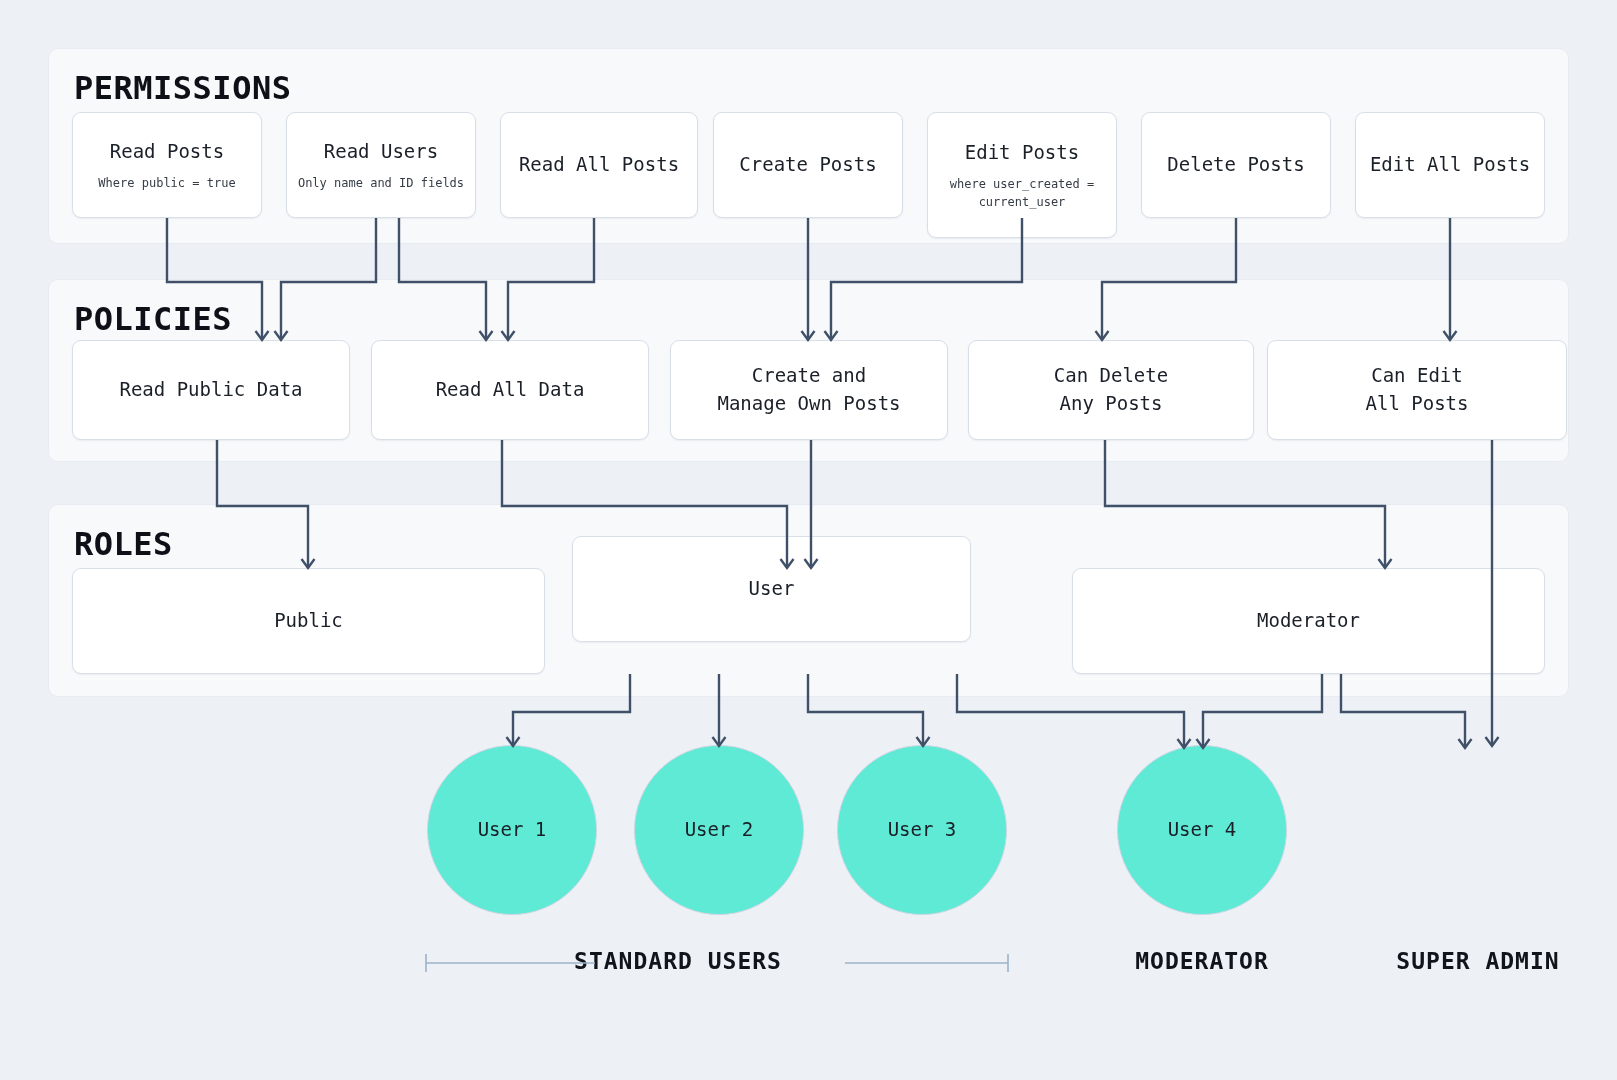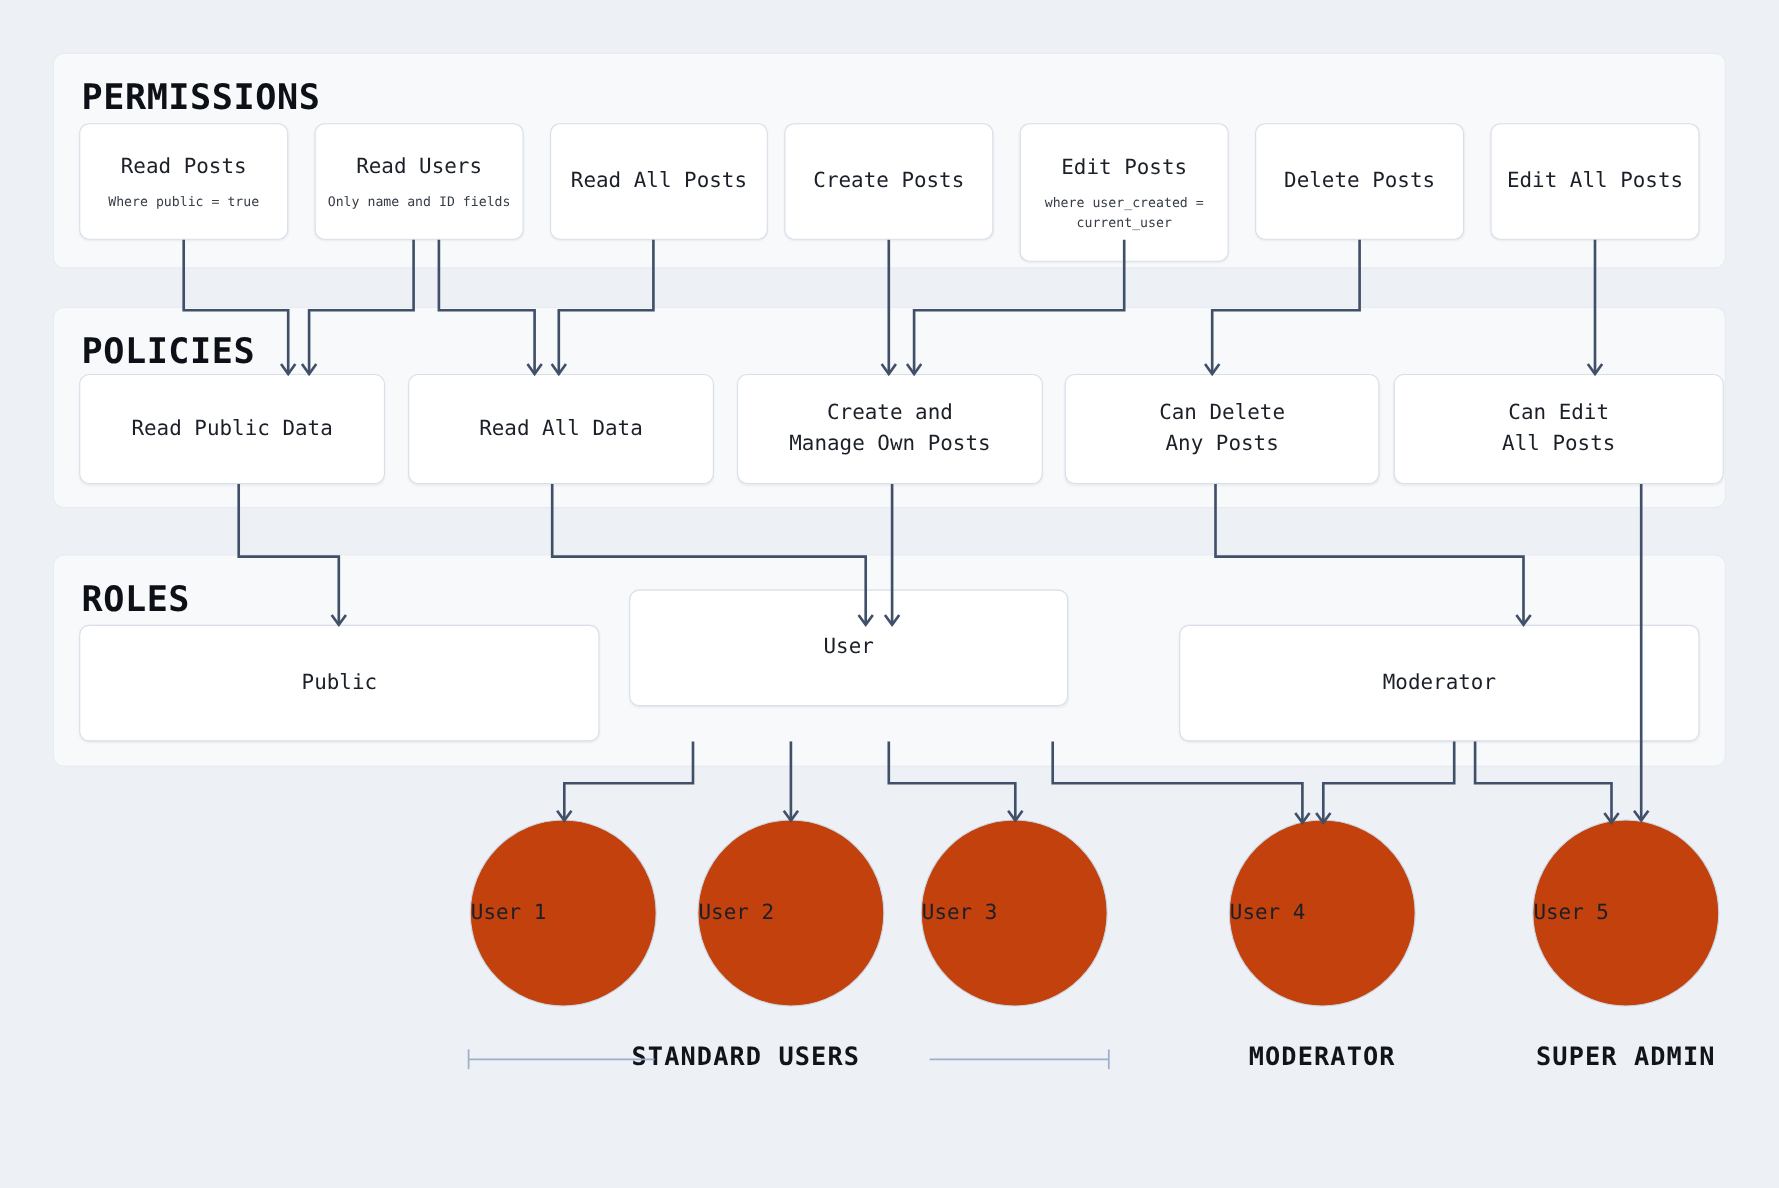--- a/index.html
+++ b/index.html
@@ -25,22 +25,22 @@
     text-align:center;
   }
   .lbl{
     font-size:19px;color:#1a1f28;line-height:1.45;white-space:pre-line;
   }
   .note{
     margin-top:9px;font-size:12px;color:#363d47;line-height:1.5;white-space:pre-line;
   }
   .circle{
     position:absolute;width:170px;height:170px;border-radius:50%;
-    background:#c2410c;border:1px solid #ccd7e4;box-sizing:border-box;
-    display:flex;align-items:center;justify-content:flex-start;
+    background:#5eead4;border:1px solid #ccd7e4;box-sizing:border-box;
+    display:flex;align-items:center;justify-content:center;
   }
   .group-label{
     position:absolute;transform:translateX(-50%);
     font-size:23px;font-weight:bold;color:#10141b;letter-spacing:1px;white-space:nowrap;
   }
   #wires{
     position:absolute;left:0;top:0;z-index:5;pointer-events:none;
   }
 </style>
 </head>
@@ -118,23 +118,20 @@
   </div>
   <div class="circle" style="left:634px;top:745px">
     <div class="lbl">User 2</div>
   </div>
   <div class="circle" style="left:837px;top:745px">
     <div class="lbl">User 3</div>
   </div>
   <div class="circle" style="left:1117px;top:745px">
     <div class="lbl">User 4</div>
   </div>
-  <div class="circle" style="left:1393px;top:745px">
-    <div class="lbl">User 5</div>
-  </div>
 
   <div class="group-label" style="left:678px;top:948px">STANDARD USERS</div>
   <div class="group-label" style="left:1202px;top:948px">MODERATOR</div>
   <div class="group-label" style="left:1478px;top:948px">SUPER ADMIN</div>
 
   <svg id="wires" width="1617" height="1080" viewBox="0 0 1617 1080">
       <path d="M167,218 L167,282 L262,282 L262,340" fill="none" stroke="#3f5068" stroke-width="2.4" stroke-linejoin="miter"></path>
       <path d="M255.5,331 L262,340 L268.5,331" fill="none" stroke="#3f5068" stroke-width="2.4" stroke-linejoin="miter"></path>
       <path d="M376,218 L376,282 L281,282 L281,340" fill="none" stroke="#3f5068" stroke-width="2.4" stroke-linejoin="miter"></path>
       <path d="M274.5,331 L281,340 L287.5,331" fill="none" stroke="#3f5068" stroke-width="2.4" stroke-linejoin="miter"></path>

